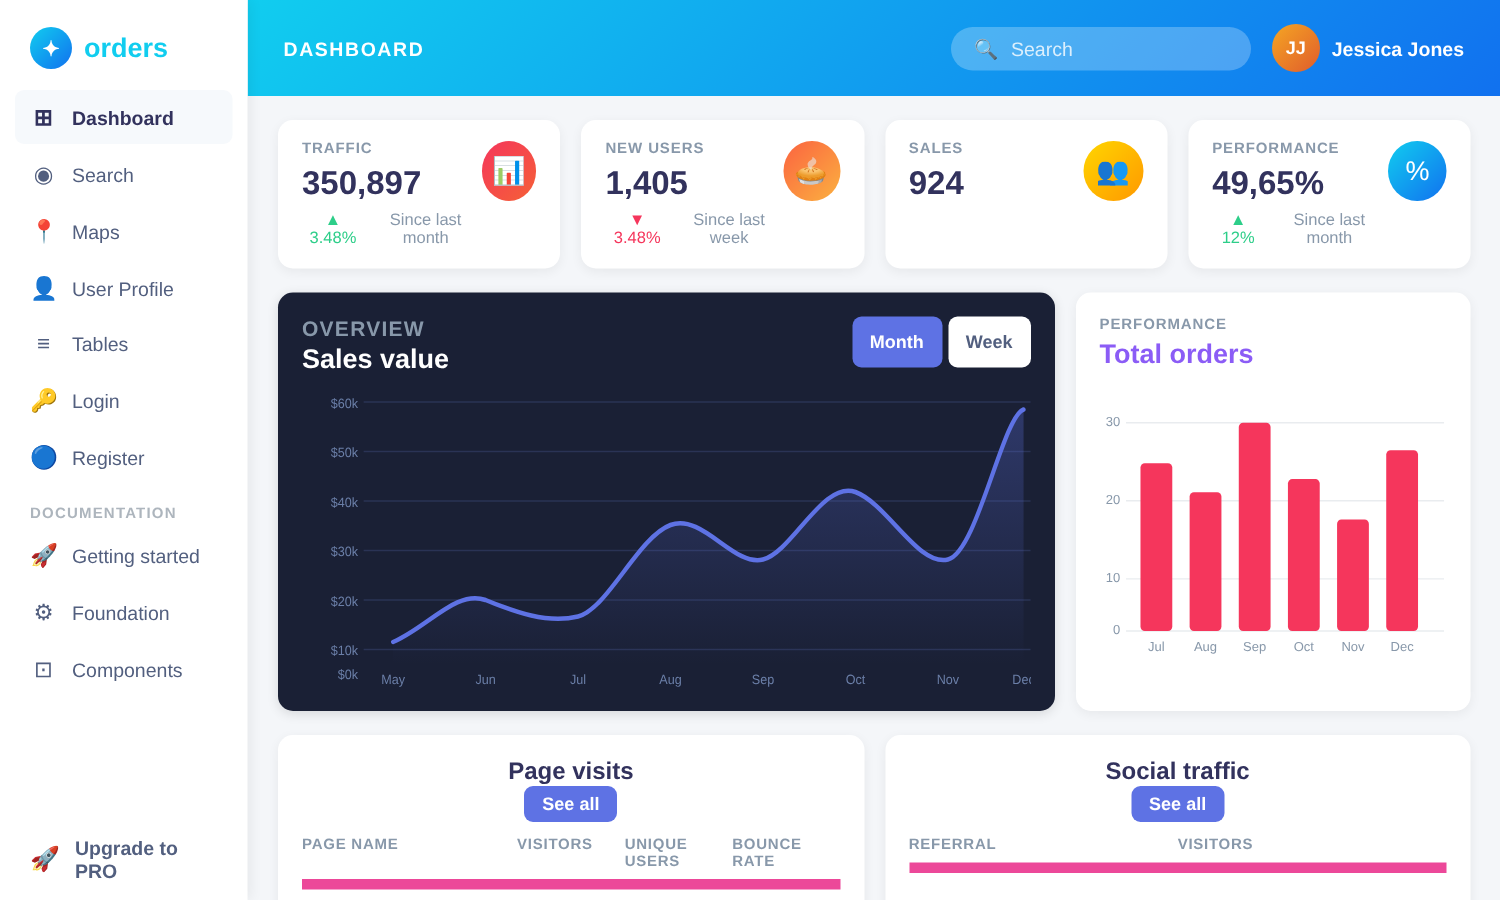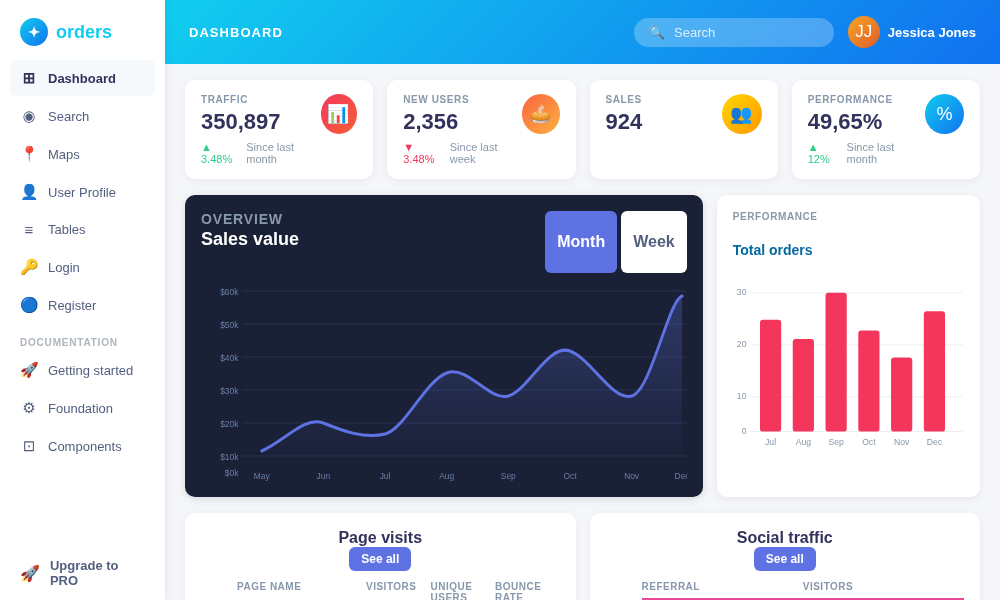--- a/index.html
+++ b/index.html
@@ -83,39 +83,39 @@
       background: transparent; border: none; outline: none;
       color: #fff; font-size: 13px; width: 150px;
     }
     .search-bar input::placeholder { color: rgba(255,255,255,0.8); }
     .search-icon { color: rgba(255,255,255,0.8); font-size: 13px; }
     .user-info { display: flex; align-items: center; gap: 8px; color: #fff; font-size: 13px; font-weight: 600; }
     .avatar {
       width: 32px; height: 32px; border-radius: 50%;
       background: linear-gradient(135deg, #f5a623, #e05c2c);
       display: flex; align-items: center; justify-content: center;
-      color: #fff; font-size: 17px; font-weight: 400;
+      color: #fff; font-size: 12px; font-weight: 700;
       overflow: hidden;
     }
 
     
     #content { flex: 1; overflow-y: auto; padding: 16px 20px; }
 
     
     .stats-row { display: flex; gap: 14px; margin-bottom: 16px; }
     .stat-card {
       flex: 1; background: #fff; border-radius: 10px;
       padding: 14px 16px;
       display: flex; align-items: flex-start; justify-content: space-between;
       box-shadow: 0 2px 8px rgba(0,0,0,0.06);
     }
     .stat-card-left {}
     .stat-label { font-size: 10px; font-weight: 700; color: #8898aa; letter-spacing: 0.06em; text-transform: uppercase; margin-bottom: 4px; }
     .stat-value { font-size: 22px; font-weight: 700; color: #32325d; margin-bottom: 6px; }
-    .stat-change { font-size: 11px; color: #8898aa; display: flex; align-items: center; gap: 4px; }
+    .stat-change { font-size: 11px; color: #8898aa; display: flex; align-items: center; gap: 4px; text-align: center; }
     .stat-change .up { color: #2dce89; }
     .stat-change .down { color: #f5365c; }
     .stat-icon-wrap {
       width: 40px; height: 40px; border-radius: 50%;
       display: flex; align-items: center; justify-content: center;
       font-size: 18px; color: #fff;
     }
     .icon-red { background: linear-gradient(135deg, #f5365c, #f56036); }
     .icon-orange { background: linear-gradient(135deg, #fb6340, #fbb140); }
     .icon-yellow { background: linear-gradient(135deg, #ffd600, #ff9800); }
@@ -134,24 +134,24 @@
     .chart-card-side {
       flex: 1;
       background: #fff;
       border-radius: 10px;
       padding: 16px;
       box-shadow: 0 2px 8px rgba(0,0,0,0.06);
     }
     .chart-header { display: flex; align-items: flex-start; justify-content: space-between; margin-bottom: 8px; }
     .chart-overview-label { font-size: 14px; font-weight: 700; color: #8898aa; letter-spacing: 0.06em; text-transform: uppercase; }
     .chart-title { font-size: 18px; font-weight: 700; color: #fff; margin-top: 2px; }
-    .chart-title-dark { font-size: 14px; font-weight: 700; color: #0369a1; margin-top: 20px; }
+    .chart-title-dark { font-size: 18px; font-weight: 700; color: #8b5cf6; margin-top: 4px; }
     .chart-tabs { display: flex; gap: 4px; }
     .chart-tab {
-      padding: 22px 12px; border-radius: 6px; font-size: 16px; font-weight: 600;
+      padding: 10px 12px; border-radius: 6px; font-size: 12px; font-weight: 600;
       cursor: pointer; border: none;
     }
     .chart-tab.active { background: #5e72e4; color: #fff; }
     .chart-tab.inactive { background: #fff; color: #525f7f; }
 
     
     .line-chart-area { width: 100%; height: 200px; position: relative; }
 
     
     .bar-chart-area { width: 100%; height: 200px; position: relative; }
@@ -163,21 +163,21 @@
       padding: 16px;
       box-shadow: 0 2px 8px rgba(0,0,0,0.06);
     }
     .bottom-card-header { display: flex; align-items: center; justify-content: space-between; margin-bottom: 10px; flex-direction: column; }
     .bottom-card-title { font-size: 16px; font-weight: 700; color: #32325d; }
     .see-all-btn {
       background: #5e72e4; color: #fff;
       border: none; border-radius: 6px;
       padding: 5px 12px; font-size: 12px; font-weight: 600; cursor: pointer;
     }
-    .table-cols { display: flex; border-bottom: 5px solid #ec4899; padding-bottom: 6px; margin-bottom: 4px; margin-left: 36px; }
+    .table-cols { display: flex; border-bottom: 7px solid #ec4899; padding-bottom: 6px; margin-bottom: 4px; }
     .table-col-header { font-size: 10px; font-weight: 700; color: #8898aa; text-transform: uppercase; letter-spacing: 0.05em; }
 
     
     .perf-label { font-size: 10px; font-weight: 700; color: #8898aa; letter-spacing: 0.06em; text-transform: uppercase; margin-bottom: 2px; }
   </style>
 </head>
 <body>
 
 <div id="sidebar">
   <div class="sidebar-logo">
@@ -263,21 +263,21 @@
         <div class="stat-change">
           <span class="up">▲ 3.48%</span>
           <span>Since last month</span>
         </div>
       </div>
       <div class="stat-icon-wrap icon-red">📊</div>
     </div>
         <div class="stat-card">
       <div class="stat-card-left">
         <div class="stat-label">NEW USERS</div>
-        <div class="stat-value">2,356</div>
+        <div class="stat-value">1,405</div>
         <div class="stat-change">
           <span class="down">▼ 3.48%</span>
           <span>Since last week</span>
         </div>
       </div>
       <div class="stat-icon-wrap icon-orange">🥧</div>
     </div>
         <div class="stat-card">
       <div class="stat-card-left">
         <div class="stat-label">SALES</div>

